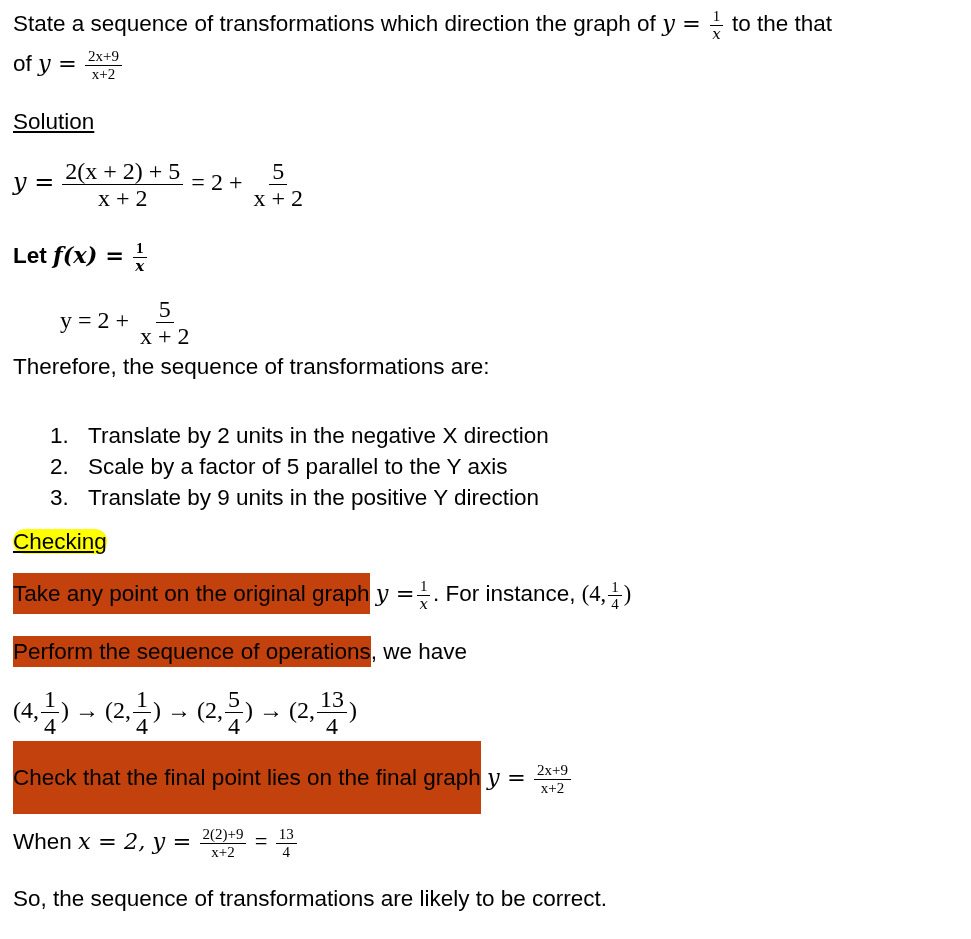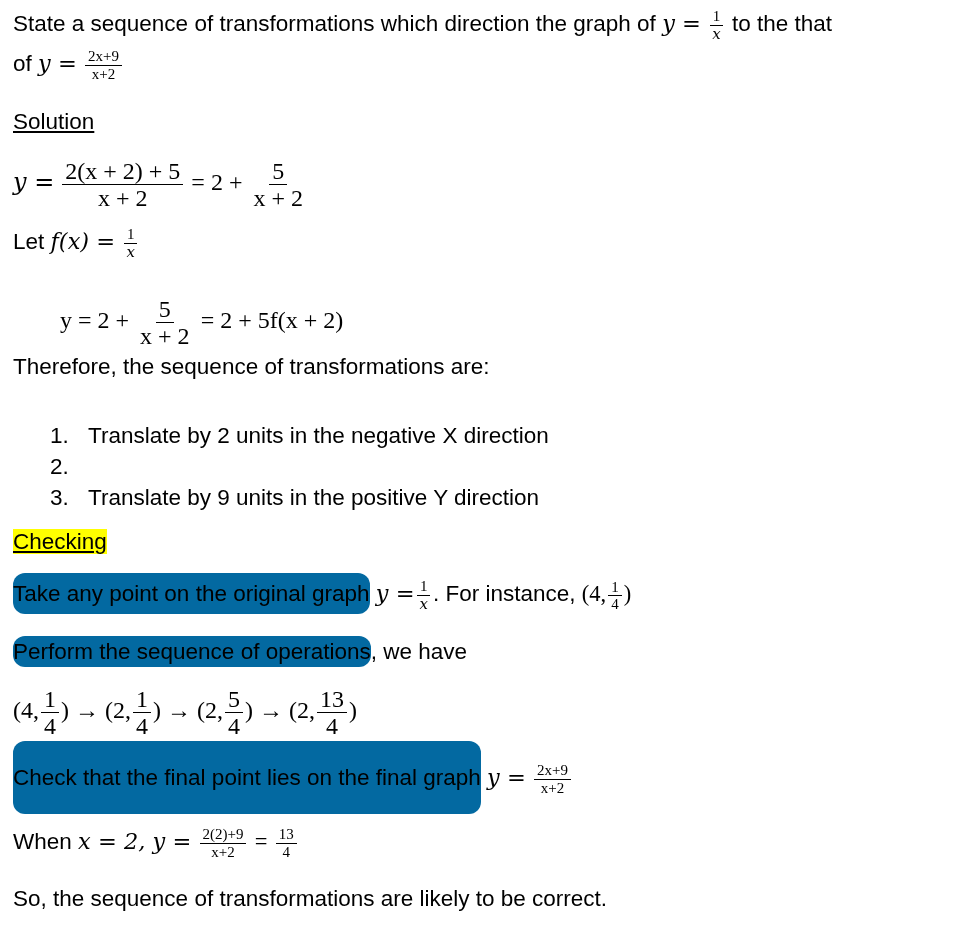--- a/index.html
+++ b/index.html
@@ -7,22 +7,22 @@
          font-family:"Liberation Sans", sans-serif; color:#000; font-size:22.5px; }
   .line { position:absolute; left:13px; white-space:nowrap; line-height:1; }
   .m { font-family:"DejaVu Serif", "Liberation Serif", serif; font-style:italic; }
   .mr { font-family:"Liberation Serif", "DejaVu Serif", serif; }
   .frac { display:inline-flex; flex-direction:column; align-items:center; vertical-align:middle; margin:0 2px; }
   .frac .num { border-bottom:1.6px solid #000; padding:0 3px; line-height:1.1; text-align:center; }
   .frac .den { padding:0 3px; line-height:1.1; text-align:center; }
   .sm { font-size:15px; }
   .big { font-size:24px; }
   .u { text-decoration:underline; }
-  .hl-green { background:#0369a1;border-radius:12px; }
-  .hl-yellow { background:#ffff00; }
+  .hl-green { background:#c2410c; }
+  .hl-yellow { background:#ffff00;border-radius:12px; }
   .list { position:absolute; left:50px; top:420px; line-height:31px; }
   .list .li { display:flex; white-space:nowrap; }
   .list .n { width:38px; }
 </style>
 </head>
 <body>
 
 <div class="line" style="top:8px;">
   <span>State a sequence of transformations which direction the graph of</span>
   <span class="m">y =</span>
@@ -49,47 +49,47 @@
       <span class="num">2(x + 2) + 5</span>
       <span class="den">x + 2</span>
     </span>
   <span>= 2 +</span>
   <span class="frac">
       <span class="num">5</span>
       <span class="den">x + 2</span>
     </span>
 </div>
 
-<div class="line" style="top:226px;">
+<div class="line" style="top:240px;font-weight:bold;">
   <span>Let</span>
   <span class="m">f(x) =</span>
   <span class="frac mr sm">
       <span class="num">1</span>
       <span class="den m">x</span>
     </span>
 </div>
 
 <div class="line mr big" style="top:296px;margin-left:47px;">
   <span>y = 2 +</span>
   <span class="frac">
       <span class="num">5</span>
       <span class="den">x + 2</span>
     </span>
-  <span>= 2 + 5f(x + 2)</span>
 </div>
 
 <div class="line" style="top:356px;">Therefore, the sequence of transformations are:</div>
 
 <div class="list">
   <div class="li">
       <span class="n">1.</span>
       <span>Translate by 2 units in the negative X direction</span>
     </div>
   <div class="li">
       <span class="n">2.</span>
+      <span>Scale by a factor of 5 parallel to the Y axis</span>
     </div>
   <div class="li">
       <span class="n">3.</span>
       <span>Translate by 9 units in the positive Y direction</span>
     </div>
 </div>
 
 <div class="line" style="top:531px;">
   <span class="u hl-yellow">Checking</span>
 </div>

